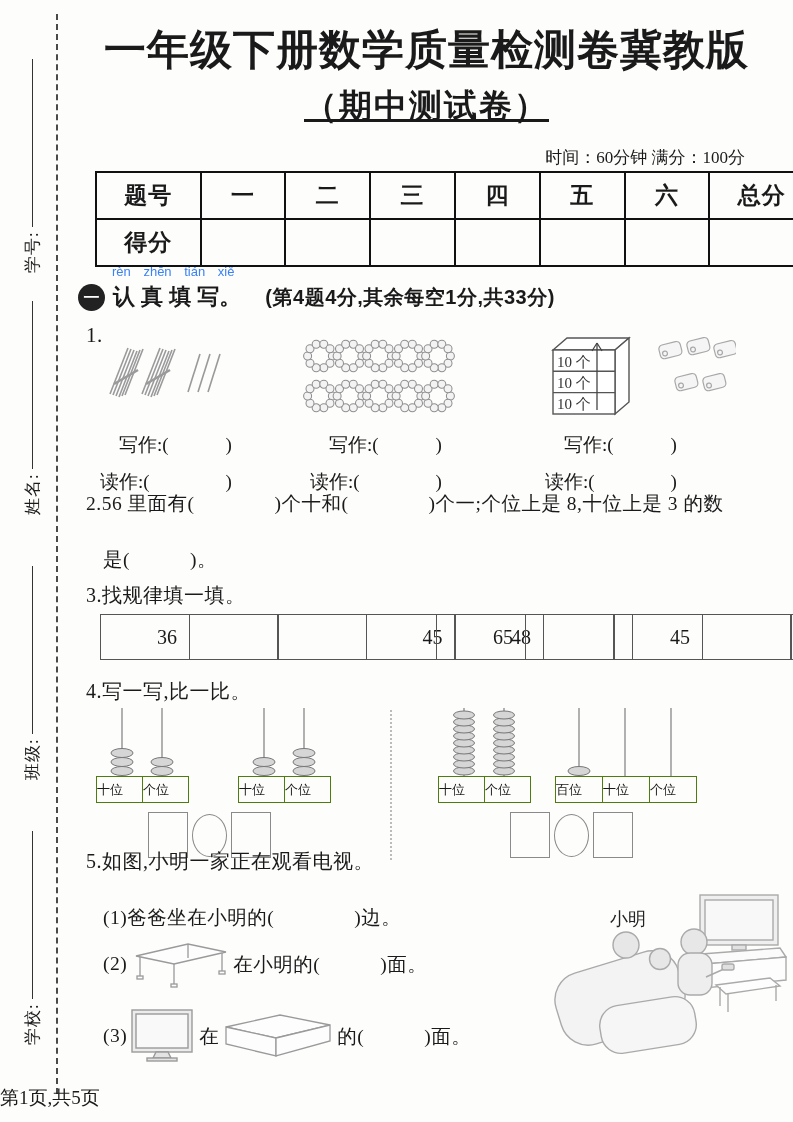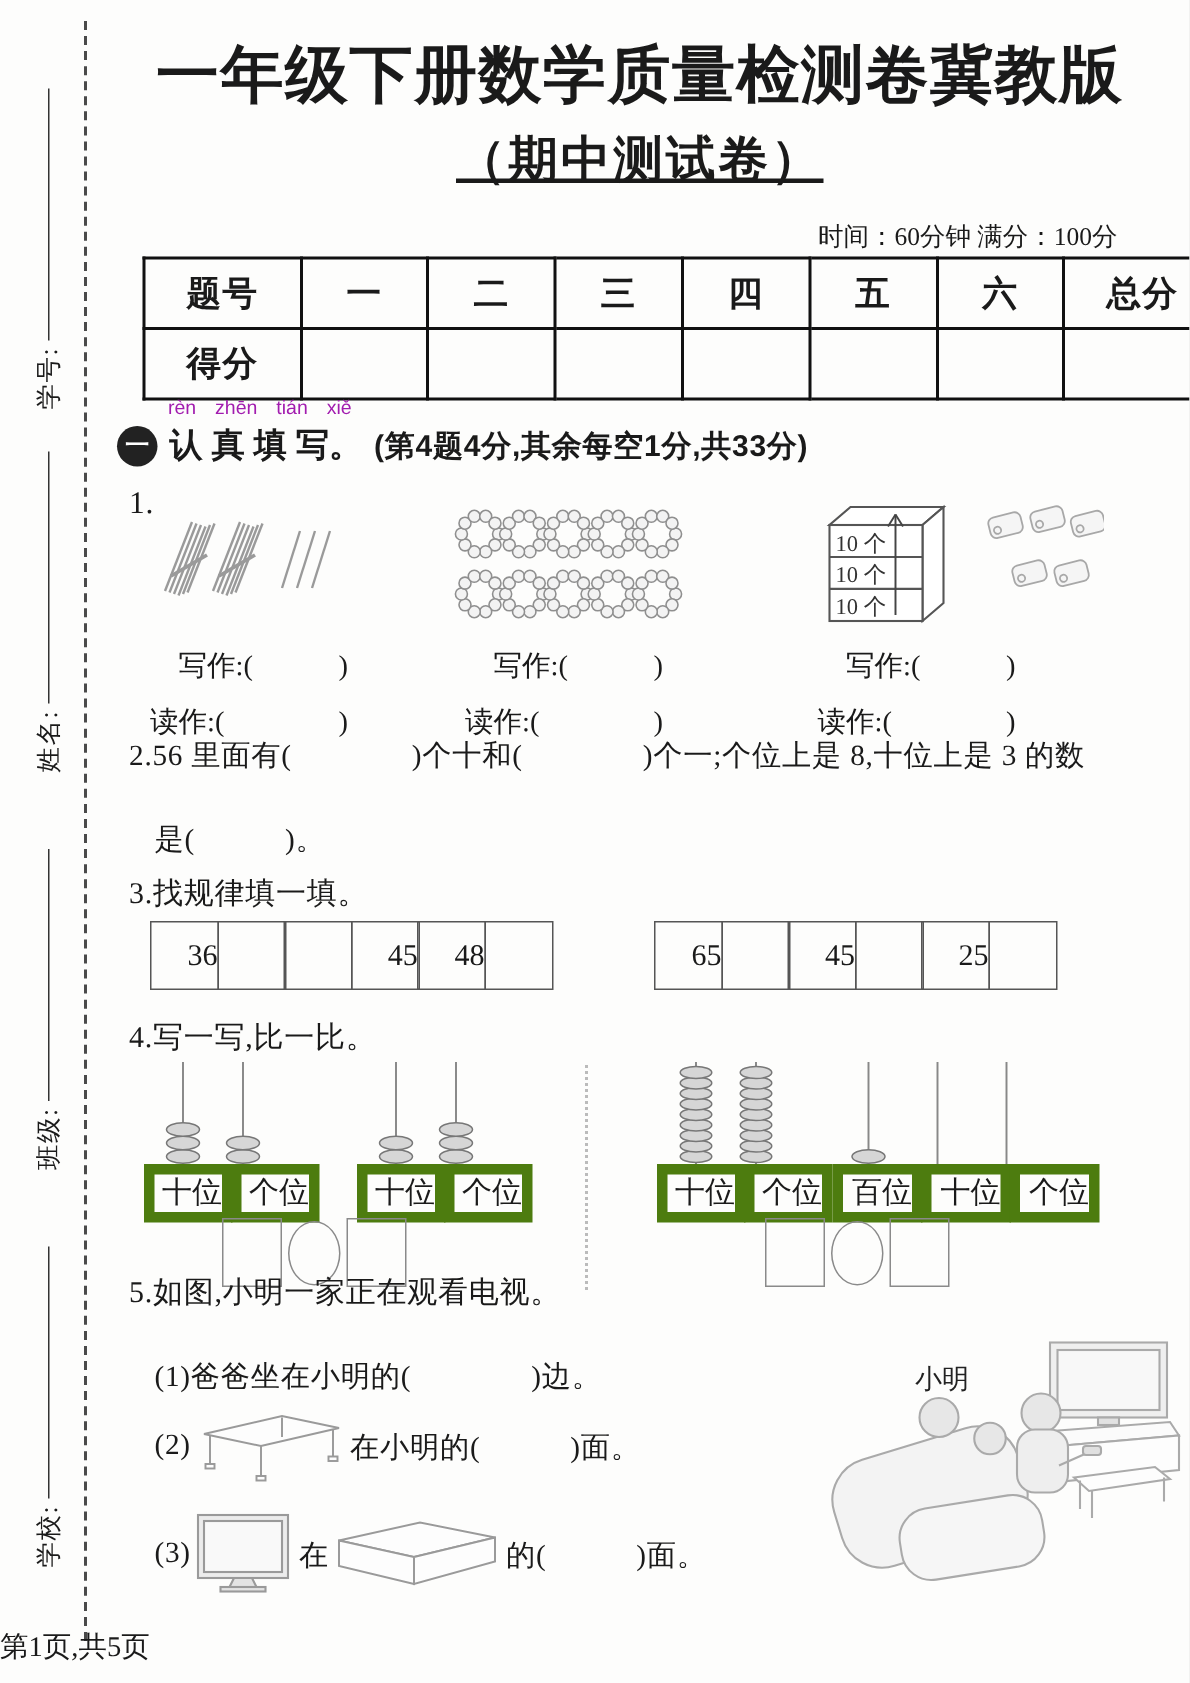--- a/index.html
+++ b/index.html
@@ -22,41 +22,41 @@
   .subtitle { position:absolute; left:70px; right:10px; top:84px; text-align:center;
     font-size:33px; font-weight:700; letter-spacing:2px;text-decoration:underline; }
   .meta { position:absolute; top:146px; right:48px; font-size:17px; }
   
   .score-table { position:absolute; left:95px; top:171px; width:720px;
     border-collapse:collapse; table-layout:fixed; }
   .score-table td { border:2px solid #111; height:43px; text-align:center;
     font-size:23px; font-weight:700; letter-spacing:1px; }
   
   .pinyin { position:absolute; left:112px; top:264px; font-size:13px;
-    font-family:"Liberation Sans","DejaVu Sans",sans-serif; color:#a21caf; word-spacing:9px; }
+    font-family:"Liberation Sans","DejaVu Sans",sans-serif; color:#3b82f6; word-spacing:9px; }
   .sec-row { position:absolute; left:78px; top:282px; display:flex; align-items:center;
     gap:8px; font-family:"Liberation Sans","DejaVu Sans",sans-serif;
     font-weight:700; font-size:22px; white-space:nowrap; }
   .sec-icon { width:27px; height:27px; border-radius:50%; background:#222; color:#fff;
     text-align:center; line-height:27px; font-size:16px; flex:0 0 27px; }
-  .sec-note { font-size:20px; letter-spacing:0.5px; }
+  .sec-note { font-size:20px; letter-spacing:0.5px;margin-left:16px; }
   
   .qtext { position:absolute; font-size:19.5px; white-space:nowrap; letter-spacing:0.5px; }
   .fig { position:absolute; }
   .wr-col { position:absolute; top:426px; font-size:19px; line-height:37px; white-space:nowrap;text-align:right; }
   
   .strip { position:absolute; top:614px; display:flex; }
   .strip .cell { width:44px; height:44px; border:1.5px solid #555; margin-left:-1.5px;
-    text-align:right; line-height:44px; font-size:20px; }
+    text-align:center; line-height:44px; font-size:20px;padding-left:44px; }
   .strip .cell:first-child { margin-left:0; }
   
   .abacus { position:absolute; }
   .pl-row { display:flex; }
-  .pl { border:7px solid #4d7c0f; margin-left:-1px; height:25px; line-height:25px;
-    text-align:right; font-size:20px; }
+  .pl { border:1px solid #4d7c0f; margin-left:-1px; height:25px; line-height:25px;
+    text-align:left; font-size:13px; }
   .pl:first-child { margin-left:0; }
   .pl.w2 { width:45px; } .pl.w3 { width:46px; }
   .dotted-divider { position:absolute; left:390px; top:710px; height:150px; width:0;
     border-left:2px dotted #bbb; }
   .cmp { position:absolute; top:812px; display:flex; align-items:center; gap:4px; }
   .cmp-sq { width:38px; height:44px; border:1.5px solid #8a8a8a; }
   .cmp-ci { width:33px; height:41px; border:1.5px solid #8a8a8a; border-radius:50%; }
   
   .qrow { position:absolute; display:flex; align-items:center; gap:3px;
     font-size:19.5px; white-space:nowrap; letter-spacing:0.5px; }

